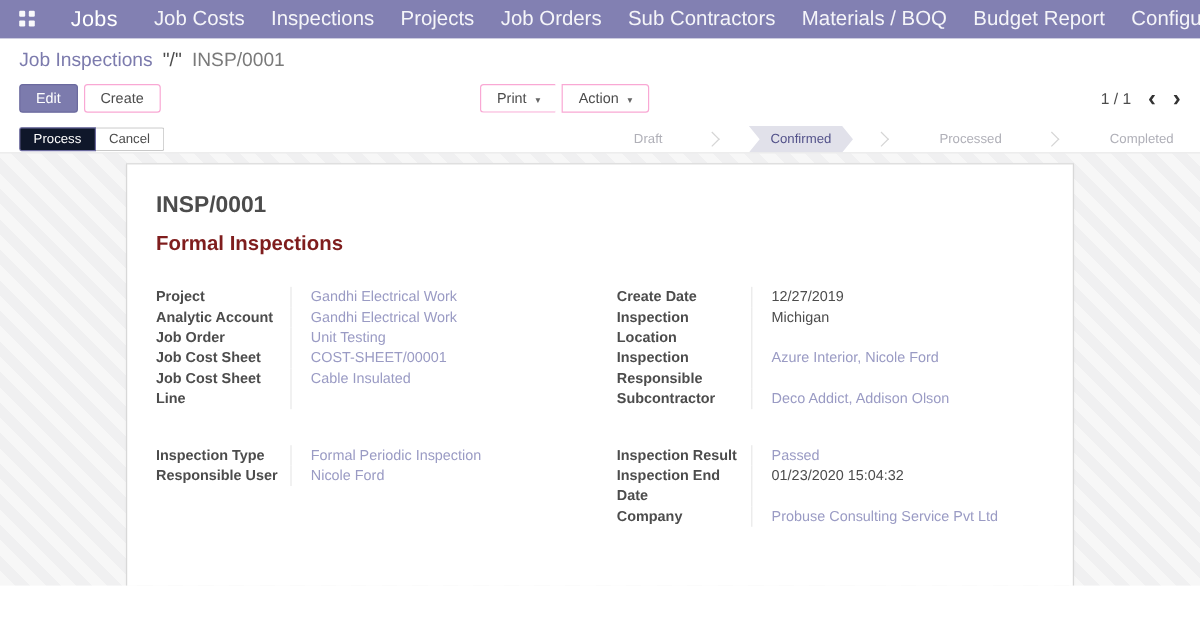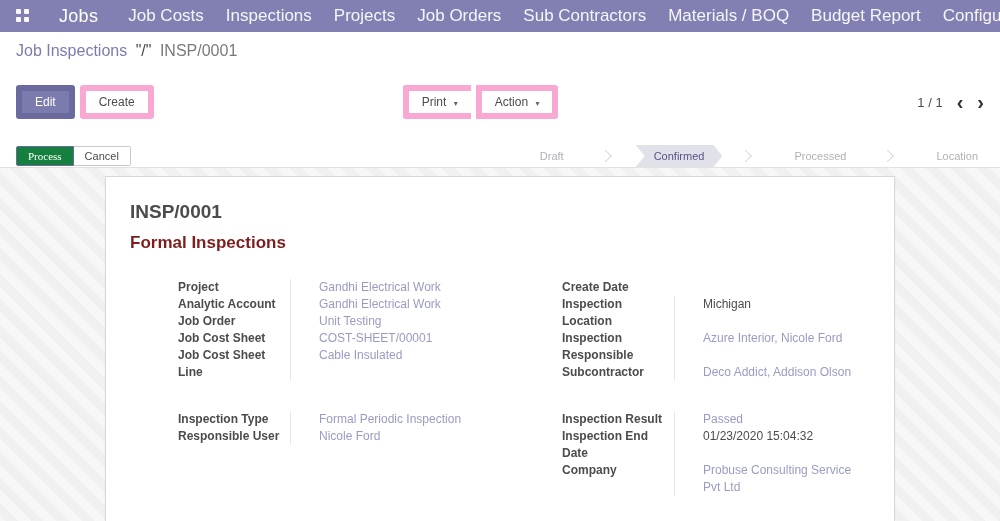--- a/index.html
+++ b/index.html
@@ -20,37 +20,37 @@
     font-size:8.5px; line-height:1; padding:2px 4px; border-radius:8px; font-weight:bold; }
   .sys-menu { font-size:12px; color:rgba(255,255,255,.95); cursor:pointer; white-space:nowrap; }
   .caret { font-size:8px; margin-left:4px; }
 
   
   .breadcrumb-row { padding:10px 16px 2px; font-size:16px; }
   .bc-parent { color:#7c7bad; cursor:pointer; }
   .bc-sep { color:#4c4c4c; margin:0 4px; }
   .bc-current { color:#7a7a7a; }
   .btn-row { display:flex; align-items:center; padding:7px 16px 10px; }
-  .btn { font-size:12px; padding:4px 13px; border-radius:3px; border:6px solid #f9a8d4;
+  .btn { font-size:12px; padding:4px 13px; border-radius:3px; border:1px solid #f9a8d4;
     background:#fff; color:#4c4c4c; cursor:pointer; }
   .btn + .btn { margin-left:5px; }
   .btn.primary { background:#7c7bad; border-color:#6b6a9e; color:#fff; }
-  .center-btns { margin:16px auto; display:flex; position:relative; left:-55px; }
+  .center-btns { margin:1px auto; display:flex; position:relative; left:-55px; }
   .center-btns .btn { border-radius:0; }
   .center-btns .btn:first-child { border-radius:3px 0 0 3px; border-right:none; }
   .center-btns .btn:last-child { border-radius:0 3px 3px 0; }
   .pager { display:flex; align-items:center; font-size:13px; color:#4c4c4c; gap:14px; }
   .pager .chev { font-size:20px; line-height:1; font-weight:bold; cursor:pointer; color:#333; }
 
   
   .statusbar { height:23px; background:#fff; border-bottom:1px solid #e2e2e2;
     display:flex; align-items:center; padding-left:16px; }
   .sbtn { font-size:11px; padding:3px 11px; border:1px solid #c9c9c9; background:#fff;
     color:#4c4c4c; cursor:pointer; border-radius:2px 0 0 2px; }
-  .sbtn.primary { background:#15803d; border-color:#6b6a9e; color:#fff;font-family:Liberation Serif, serif; }
+  .sbtn.primary { background:#0f172a; border-color:#6b6a9e; color:#fff; }
   .sbtn + .sbtn { border-left:none; border-radius:0 2px 2px 0; }
   .stages { margin-left:auto; display:flex; align-items:stretch; height:100%; padding-right:4px;gap:21px; }
   .stage { font-size:11px; color:#b0b0b8; display:flex; align-items:center;
     padding:0 18px; cursor:pointer; white-space:nowrap; }
   .stage.active { background:#e1e1ea; color:#53528a; font-weight:normal;
     clip-path:polygon(0 0, calc(100% - 9px) 0, 100% 50%, calc(100% - 9px) 100%, 0 100%, 9px 50%); }
   .stage-sep { width:12px; position:relative; }
   .stage-sep::before { content:''; position:absolute; top:50%; left:0; width:8px; height:8px;
     border-top:1px solid #d5d5d5; border-right:1px solid #d5d5d5;
     transform:translateY(-50%) translateX(-2px) rotate(45deg); }
@@ -58,23 +58,23 @@
   
   .content { height:360px; overflow:hidden; padding-top:8px;
     background:repeating-linear-gradient(45deg, #f7f7f7 0 9px, #f0f0f1 9px 18px); }
   .sheet { width:790px; margin:0 auto; background:#fff; border:1px solid #d8d8d8;
     box-shadow:0 1px 2px rgba(0,0,0,.05); min-height:600px; padding:24px; }
   .doc-title { font-size:19px; font-weight:bold; color:#4c4c4c; }
   .doc-subtitle { font-size:17px; font-weight:bold; color:#7f1d1d; margin-top:10px; }
 
   .field-groups { display:flex; gap:28px; margin-top:26px; }
   .fg-col { flex:1; }
-  .f-row { display:flex; font-size:12px; line-height:17px;margin-left:48px; }
+  .f-row { display:flex; font-size:12px; line-height:17px; }
   .f-label { width:112px; flex-shrink:0; font-weight:bold; color:#4c4c4c; }
-  .f-value { flex:1; padding-left:28px; border-left:1px solid #e8e8e8; color:#4c4c4c; }
+  .f-value { flex:1; padding-left:16px; border-left:1px solid #e8e8e8; color:#4c4c4c; }
   .f-value.link { color:#9a9bc4; cursor:pointer; }
   .group2 { margin-top:30px; }
 </style>
 </head>
 <body>
 
 <div class="topbar">
   <div class="apps-grid">
     <span></span>
       <span></span>
@@ -141,21 +141,21 @@
 <div class="statusbar">
   <button class="sbtn primary">Process</button>
   <button class="sbtn">Cancel</button>
   <div class="stages">
     <span class="stage">Draft</span>
     <span class="stage-sep"></span>
     <span class="stage active">Confirmed</span>
     <span class="stage-sep"></span>
     <span class="stage">Processed</span>
     <span class="stage-sep"></span>
-    <span class="stage">Location</span>
+    <span class="stage">Completed</span>
   </div>
 </div>
 
 <div class="content">
   <div class="sheet">
     <div class="doc-title">INSP/0001</div>
     <div class="doc-subtitle">Formal Inspections</div>
 
     <div class="field-groups">
       <div class="fg-col">
@@ -176,20 +176,21 @@
             <span class="f-value link">COST-SHEET/00001</span>
           </div>
         <div class="f-row">
             <span class="f-label">Job Cost Sheet Line</span>
             <span class="f-value link">Cable Insulated</span>
           </div>
       </div>
       <div class="fg-col">
         <div class="f-row">
             <span class="f-label">Create Date</span>
+            <span class="f-value">12/27/2019</span>
           </div>
         <div class="f-row">
             <span class="f-label">Inspection Location</span>
             <span class="f-value">Michigan</span>
           </div>
         <div class="f-row">
             <span class="f-label">Inspection Responsible</span>
             <span class="f-value link">Azure Interior, Nicole Ford</span>
           </div>
         <div class="f-row">

